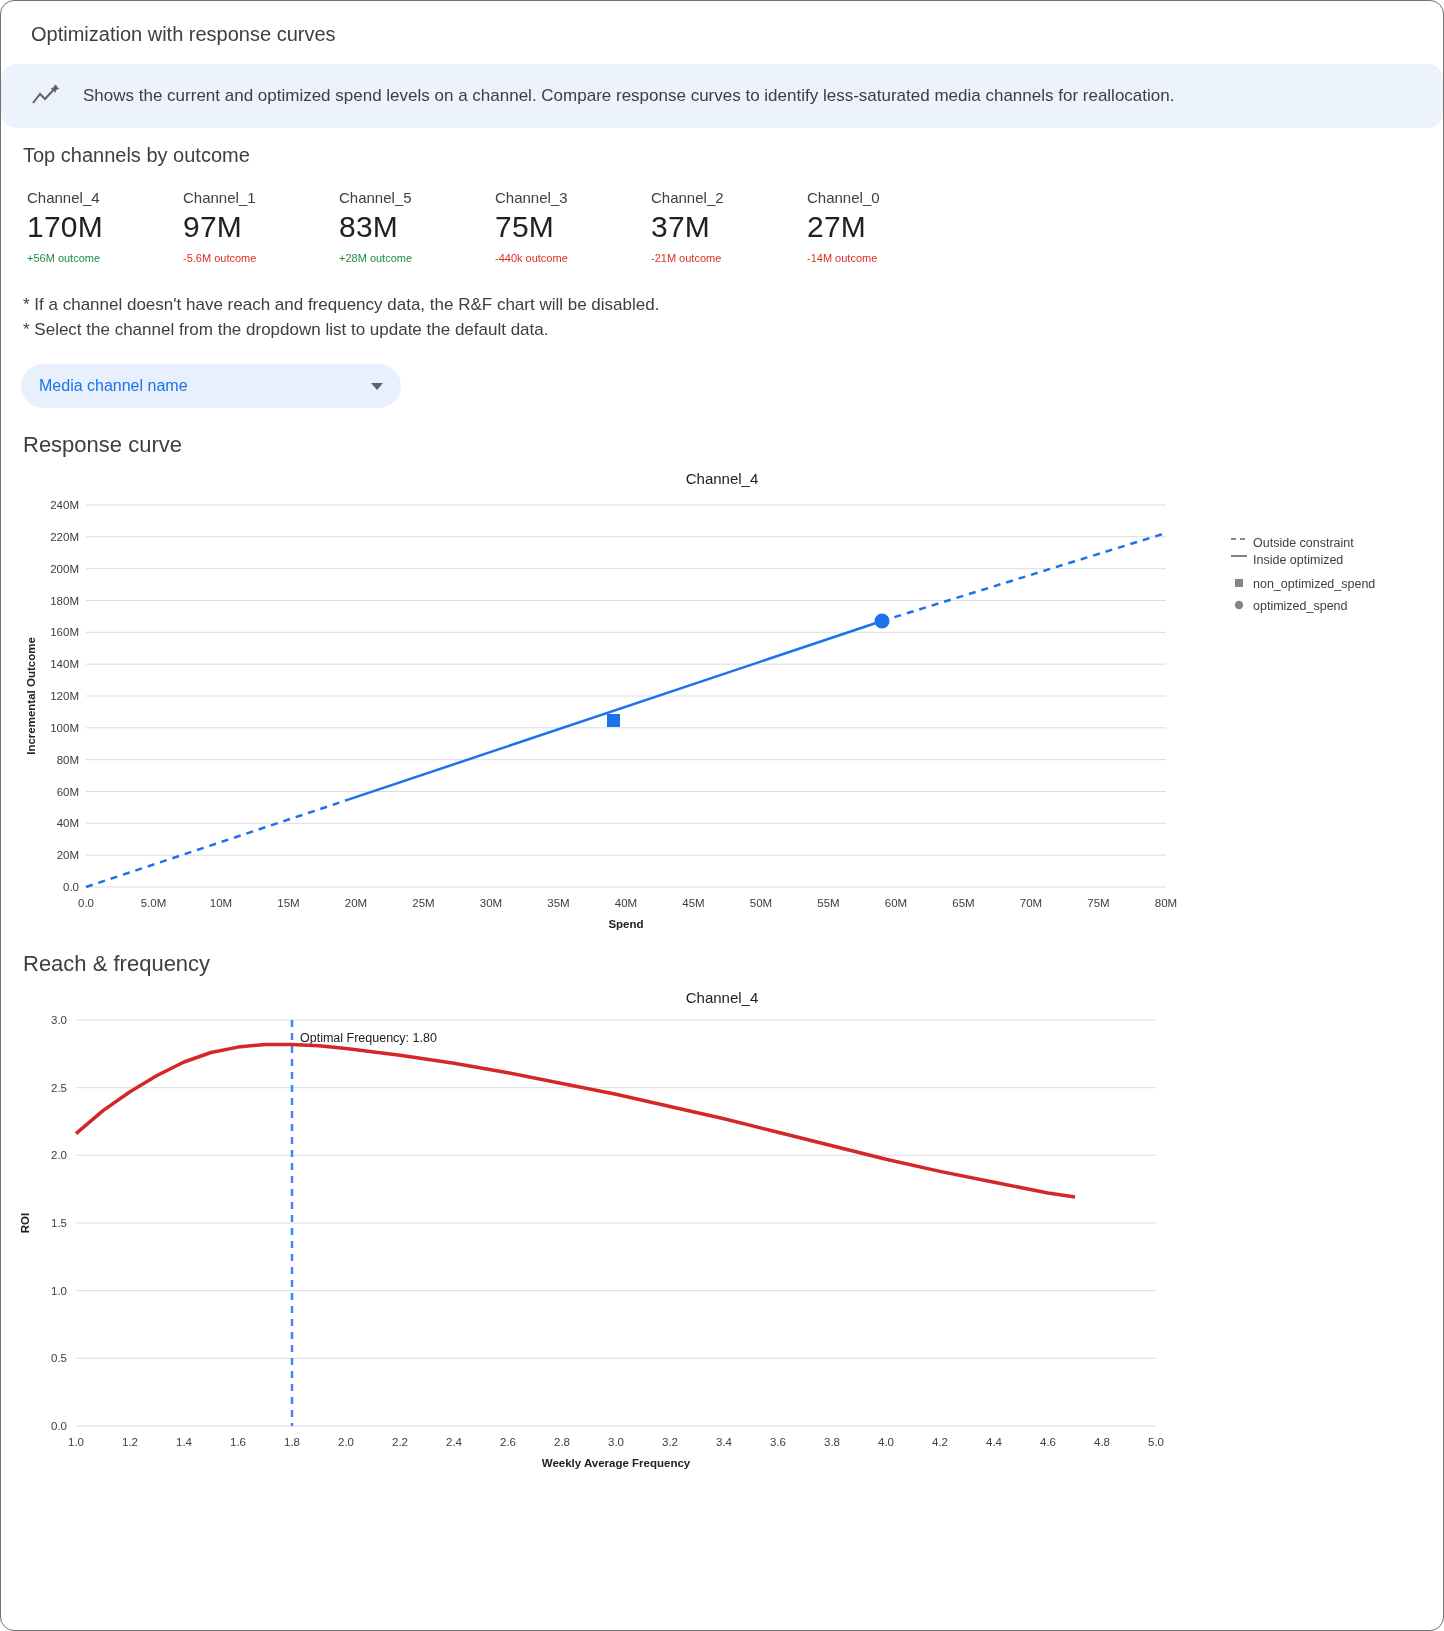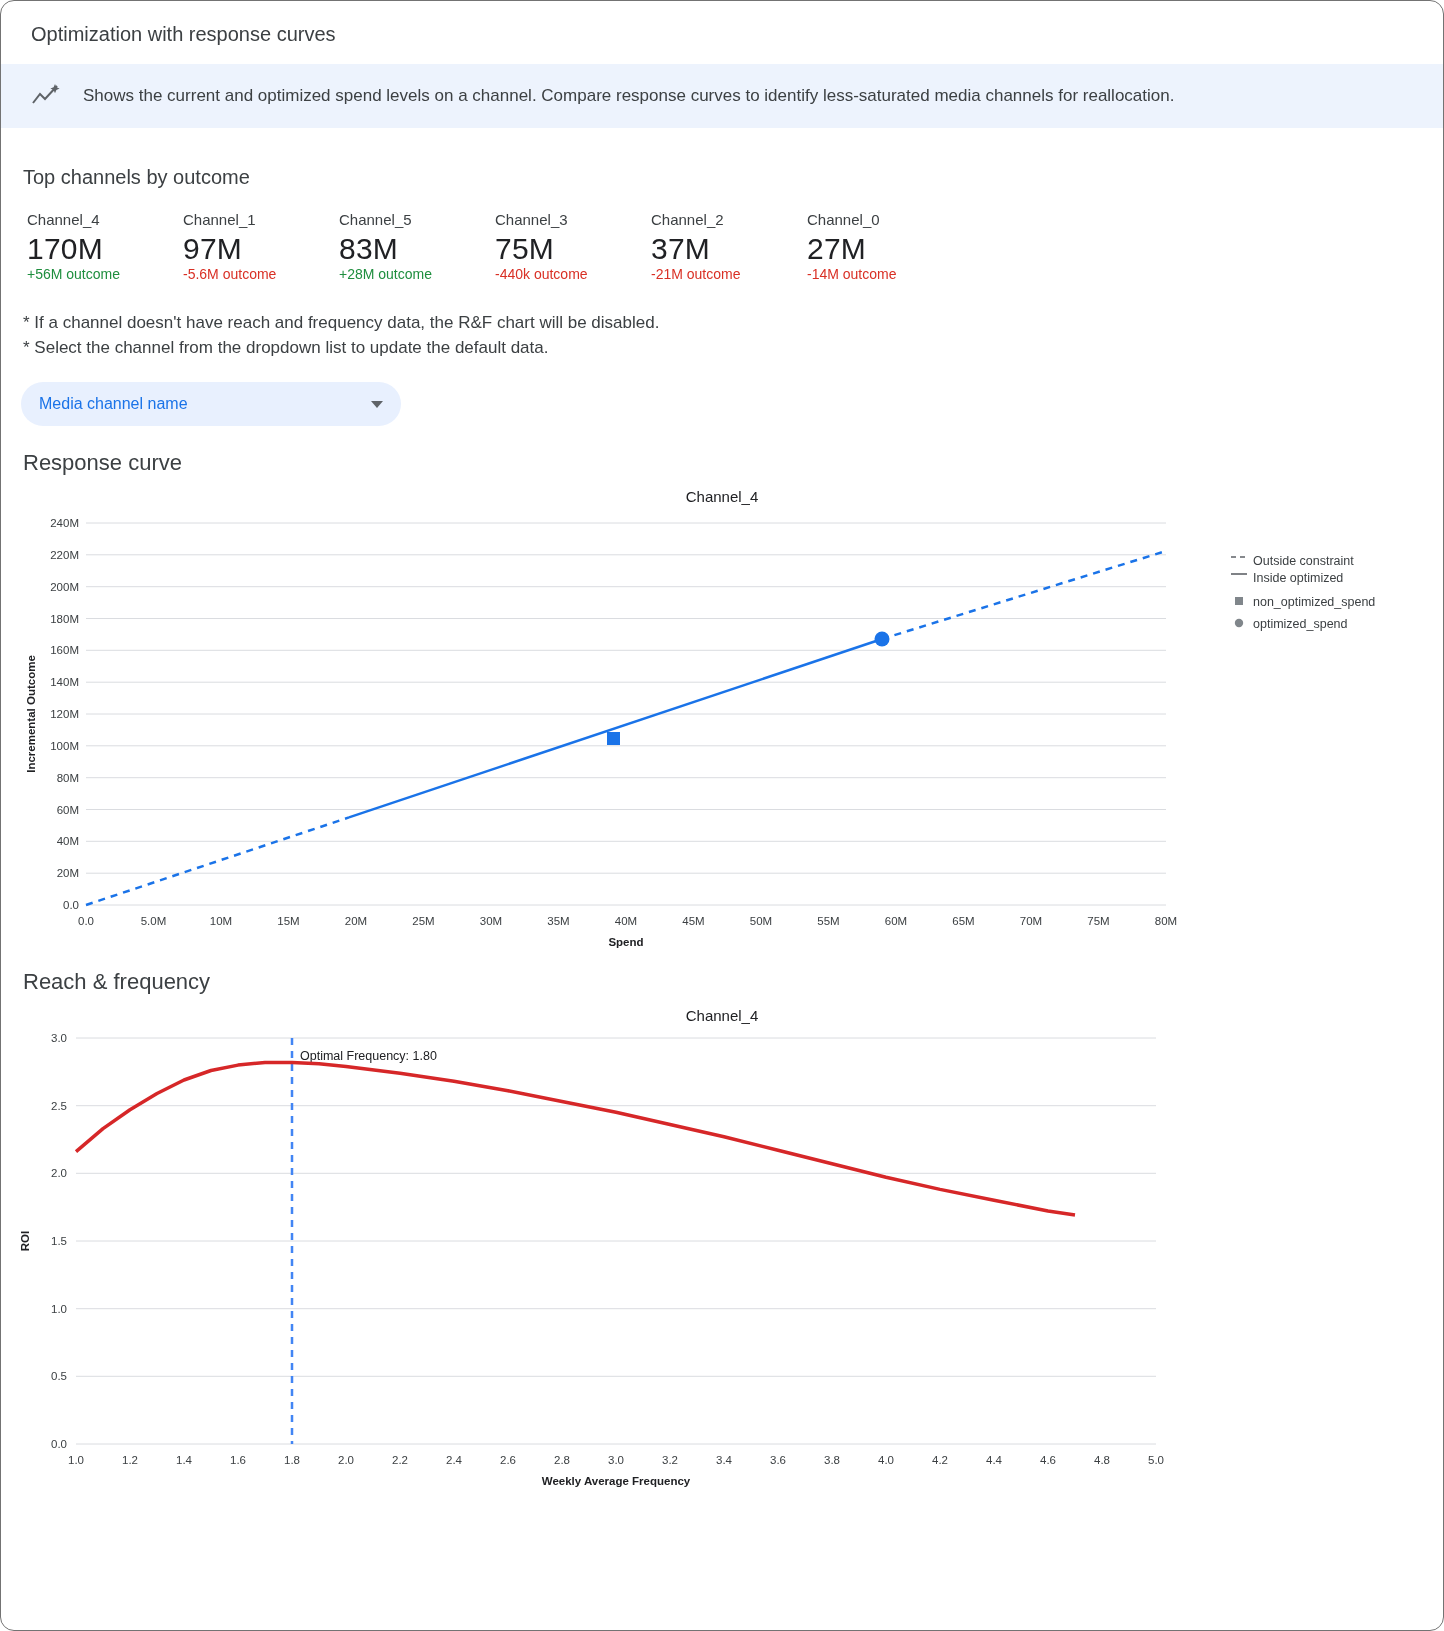--- a/index.html
+++ b/index.html
@@ -26,40 +26,41 @@
     font-weight:400;
   }
   .info-banner {
     margin-top:18px;
     background:#edf3fd;
     height:64px;
     display:flex;
     align-items:center;
     padding:0 30px;
     box-sizing:border-box;
+    border-radius:15px;
   }
   .info-banner .icon { width:40px; flex:none; display:flex; align-items:center; }
   .info-banner .txt {
     font-size:17px;
     color:#3c4043;
     padding-left:12px;
   }
   .section-title {
     font-size:20px;
     color:#3c4043;
-    margin:38px 0 0 22px;
+    margin:16px 0 0 22px;
   }
   .kpis {
     display:flex;
     margin:22px 0 0 26px;
   }
   .kpi { width:156px; }
   .kpi-name { font-size:15px; color:#3c4043; }
   .kpi-value { font-size:30px; color:#202124; margin-top:4px; letter-spacing:0.2px; }
-  .kpi-delta { font-size:14px; }
+  .kpi-delta { font-size:11px; margin-top:8px; }
   .notes {
     margin:28px 0 0 22px;
     font-size:17px;
     color:#3c4043;
     line-height:25px;
   }
   .dropdown {
     margin:22px 0 0 20px;
     width:380px; height:44px;
     background:#e8f0fe;

